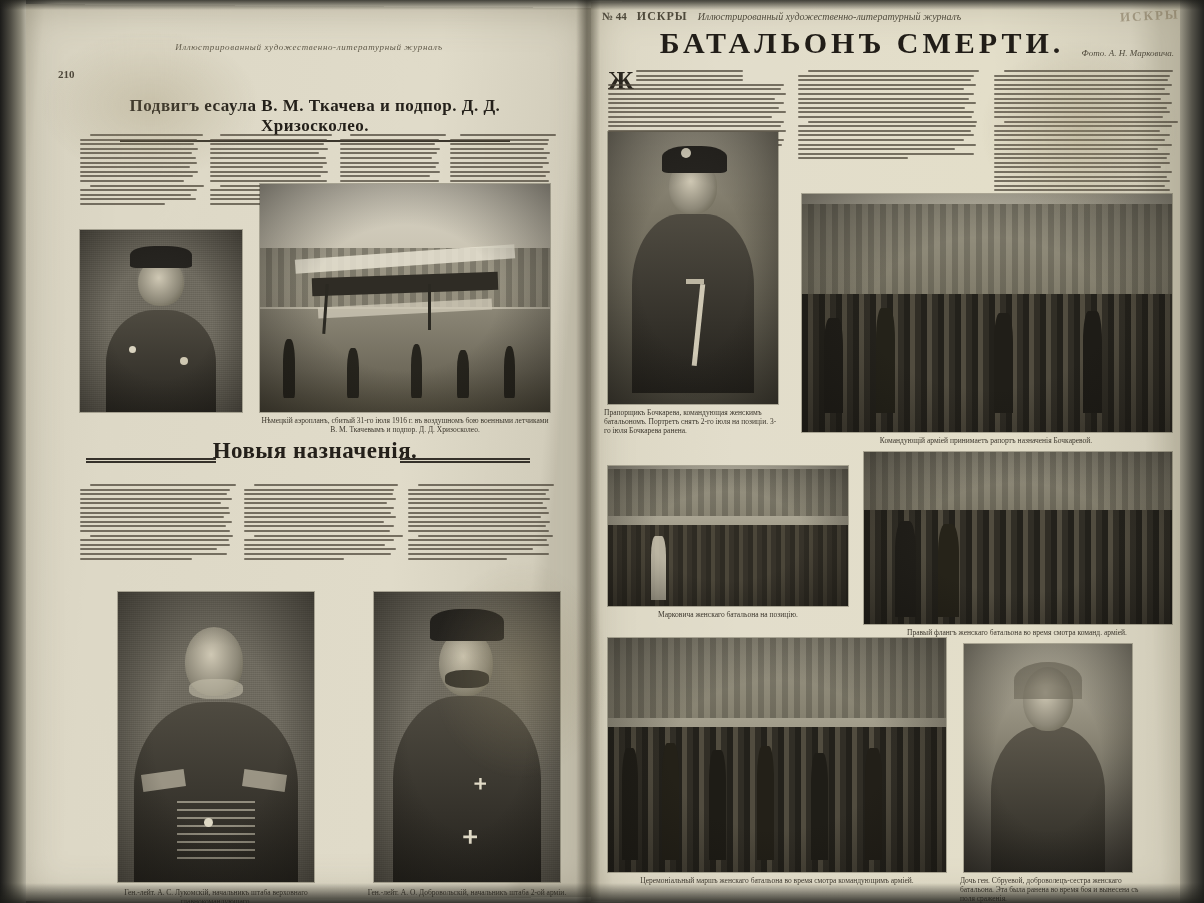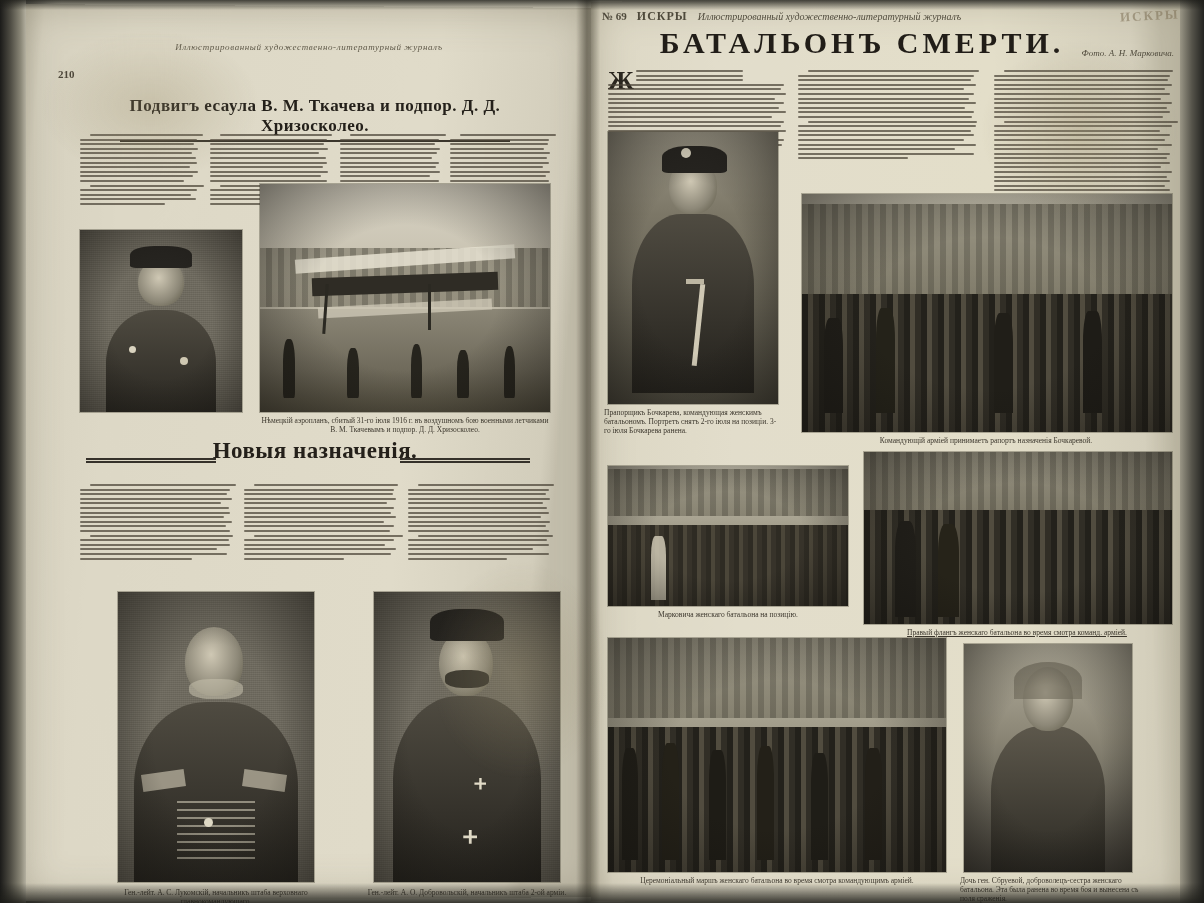--- a/index.html
+++ b/index.html
@@ -458,21 +458,21 @@
       <div style="position:absolute;left:48%;top:82%;width:14px;height:14px;background:#e6e0cc;clip-path:polygon(40% 0,60% 0,60% 40%,100% 40%,100% 60%,60% 60%,60% 100%,40% 100%,40% 60%,0 60%,0 40%,40% 40%);"></div>
     </div>
     <div class="cap" style="left:318px; top:874px; width:210px;">Ген.-лейт. А. О. Добровольскій, начальникъ штаба 2-ой арміи.</div>
   </div>
 
   <div class="paper-right"></div>
 
   <div class="sheet" id="right-sheet">
 
     <div class="rh-right-wrap">
-      <span class="rh-issue">№ 69</span>
+      <span class="rh-issue">№ 44</span>
       <span class="rh-brand">ИСКРЫ</span>
       <span class="rh-sub">Иллюстрированный художественно-литературный журналъ</span>
       <span class="rh-stamp">ИСКРЫ</span>
     </div>
 
     <div class="headline" id="h-death">БАТАЛЬОНЪ СМЕРТИ.</div>
     <div class="byline">Фото. А. Н. Марковича.</div>
 
     <div class="col" style="left:6px; top:66px; width:178px;">
       <div class="dropcap">Ж</div>
@@ -583,21 +583,21 @@
     </div>
     <div class="cap" style="left:8px; top:606px; width:236px;">Марковича женскаго батальона на позицію.</div>
 
     <div class="fig vignette grain" style="left:262px; top:448px; width:308px; height:172px;">
       <div class="ph" style="background:linear-gradient(180deg,#c4bfad 0%,#8e8978 45%,#57533f 100%);"></div>
       <div class="treeline" style="top:0%; height:36%;"></div>
       <div class="ranks" style="height:66%;"></div>
       <div style="position:absolute;left:10%;bottom:4%;width:7%;height:56%;background:#201e19;border-radius:32% 32% 0 0;"></div>
       <div style="position:absolute;left:24%;bottom:4%;width:7%;height:54%;background:#262319;border-radius:32% 32% 0 0;"></div>
     </div>
-    <div class="cap" style="left:258px; top:624px; width:314px;text-decoration:underline;">Правый флангъ женскаго батальона во время смотра команд. арміей.</div>
+    <div class="cap" style="left:258px; top:624px; width:314px;">Правый флангъ женскаго батальона во время смотра команд. арміей.</div>
 
     <div class="fig vignette grain" style="left:6px; top:634px; width:338px; height:234px;">
       <div class="ph" style="background:linear-gradient(180deg,#cfcab8 0%,#a39e8c 36%,#615c4c 100%);"></div>
       <div class="treeline" style="top:0%; height:34%;"></div>
       <div class="ranks" style="height:62%;"></div>
       <div style="position:absolute;left:4%;bottom:5%;width:5%;height:48%;background:#1f1d17;border-radius:30% 30% 0 0;"></div>
       <div style="position:absolute;left:16%;bottom:5%;width:5%;height:50%;background:#242118;border-radius:30% 30% 0 0;"></div>
       <div style="position:absolute;left:30%;bottom:5%;width:5%;height:47%;background:#1e1c16;border-radius:30% 30% 0 0;"></div>
       <div style="position:absolute;left:44%;bottom:5%;width:5%;height:49%;background:#232018;border-radius:30% 30% 0 0;"></div>
       <div style="position:absolute;left:60%;bottom:5%;width:5%;height:46%;background:#1f1d17;border-radius:30% 30% 0 0;"></div>

